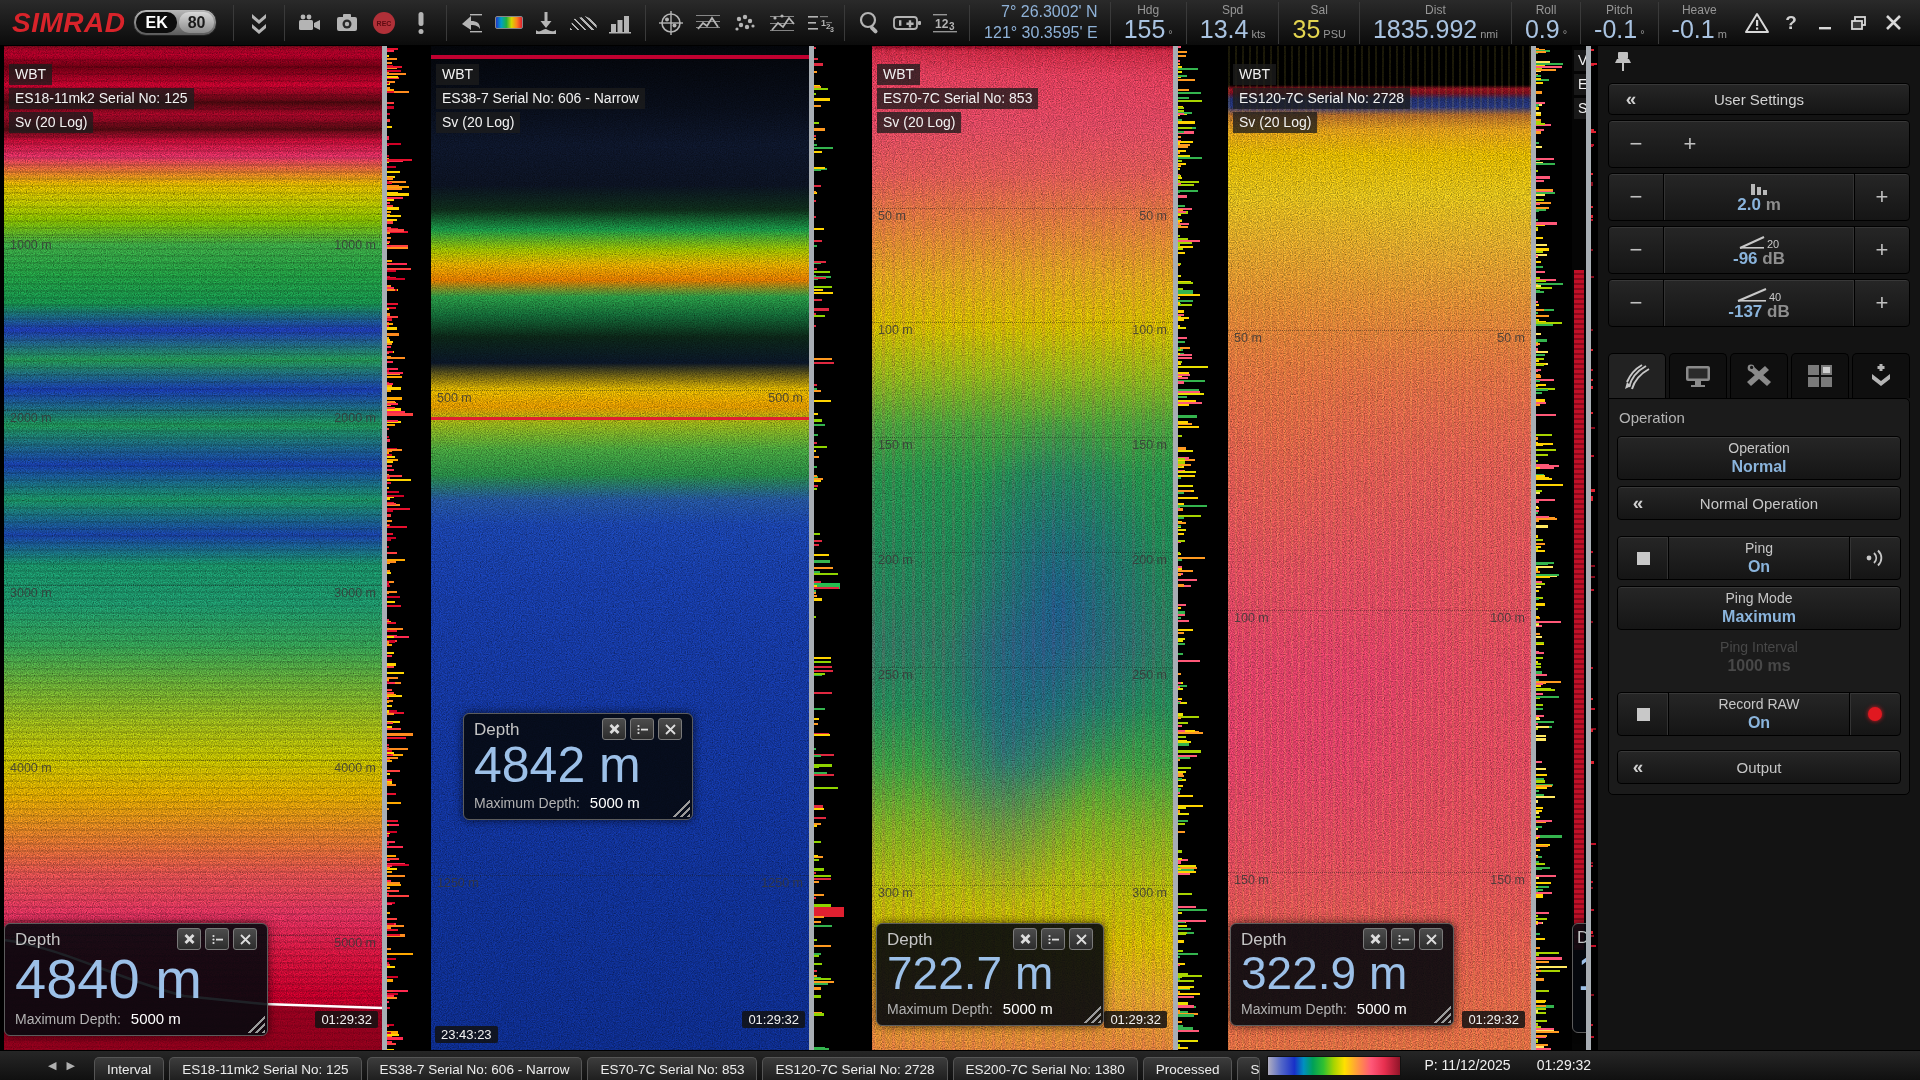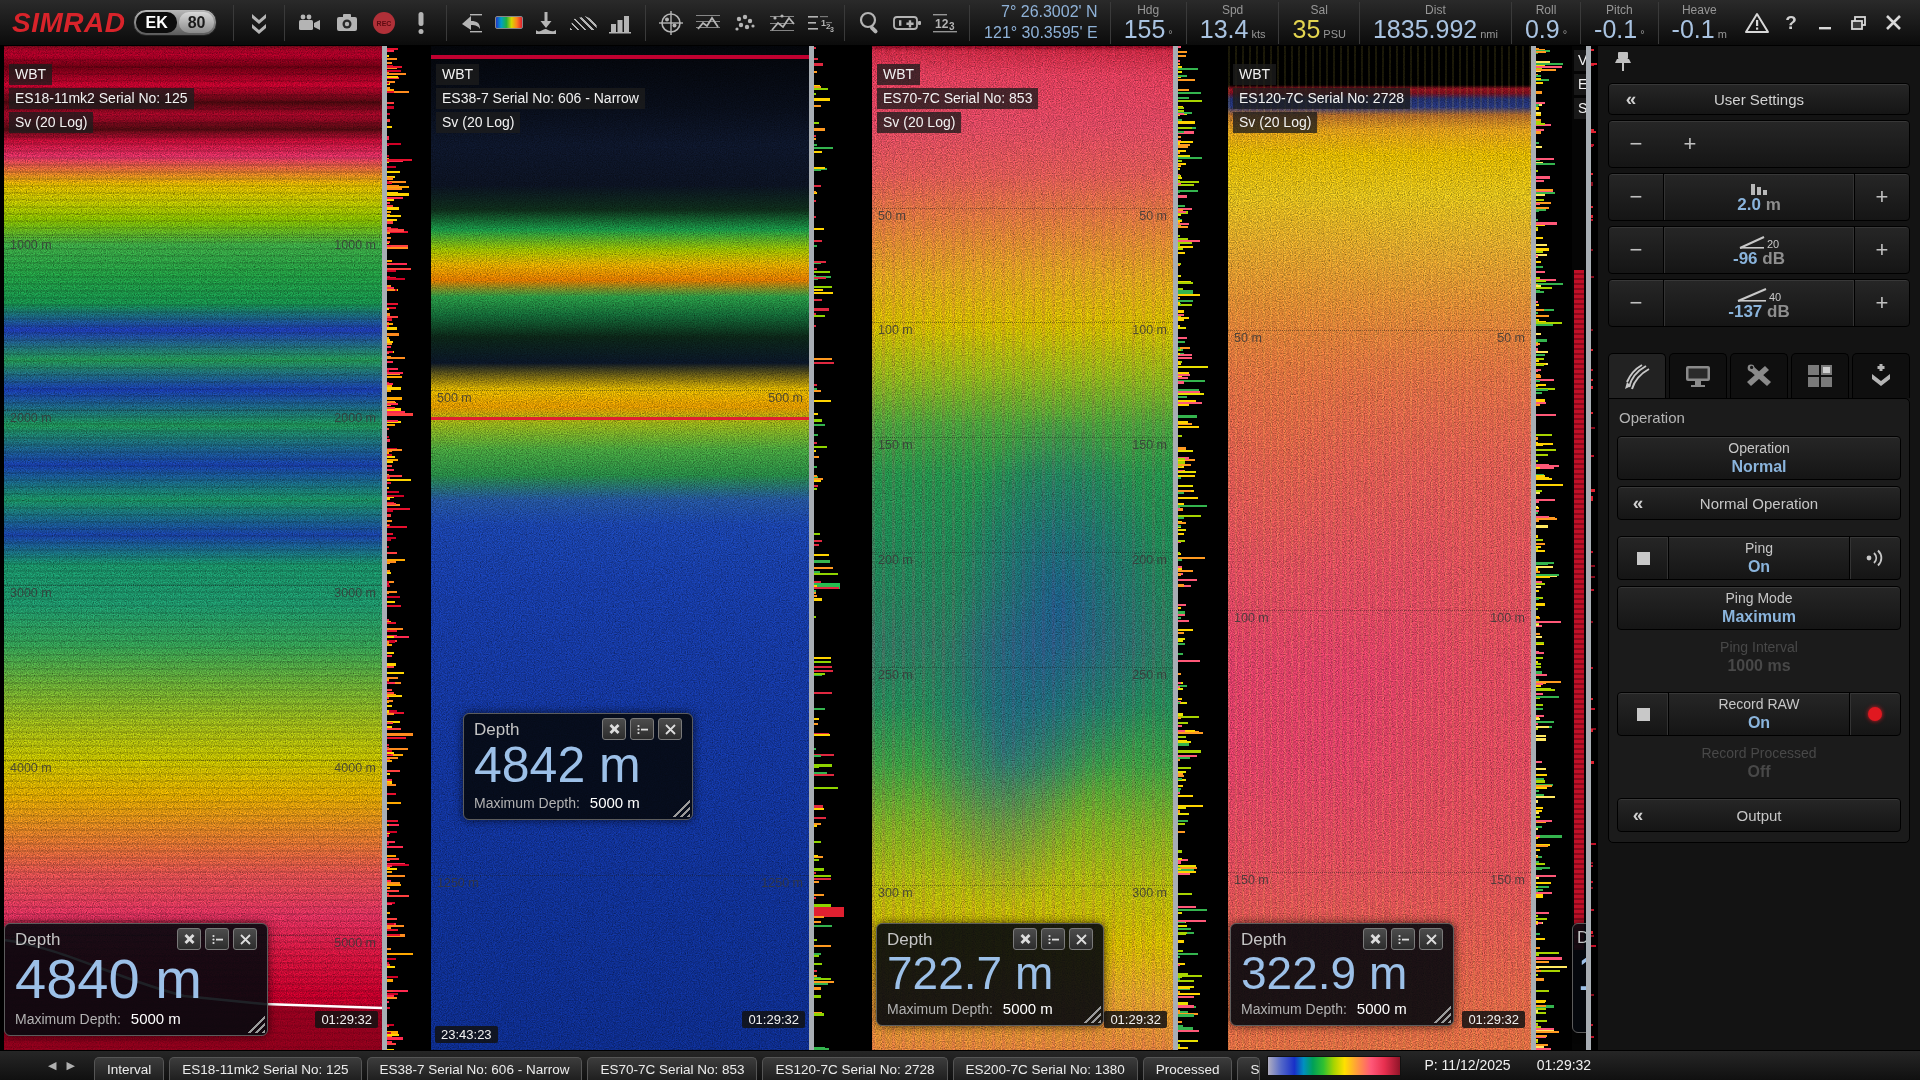--- a/index.html
+++ b/index.html
@@ -2035,26 +2035,20 @@
           </div>
         <div class="op-main">
           <span class="op-label">Record RAW</span>
           <span class="op-value">On</span>
         </div>
         <div class="op-side r">
             <span class="recdot"></span>
           </div>
       </div>
 
-      <div class="oprow disabled">
-        <div class="op-main">
-          <span class="op-label">Record Processed</span>
-          <span class="op-value">Off</span>
-        </div>
-      </div>
 
       <div class="sbtn op-chevrow" style="margin-top:14px;">
         <span class="sb-chev">«</span>
         <span class="op-label">Output</span>
       </div>
     </div>
   </div>
 
   <div class="bottombar">
     <div class="barrow">

